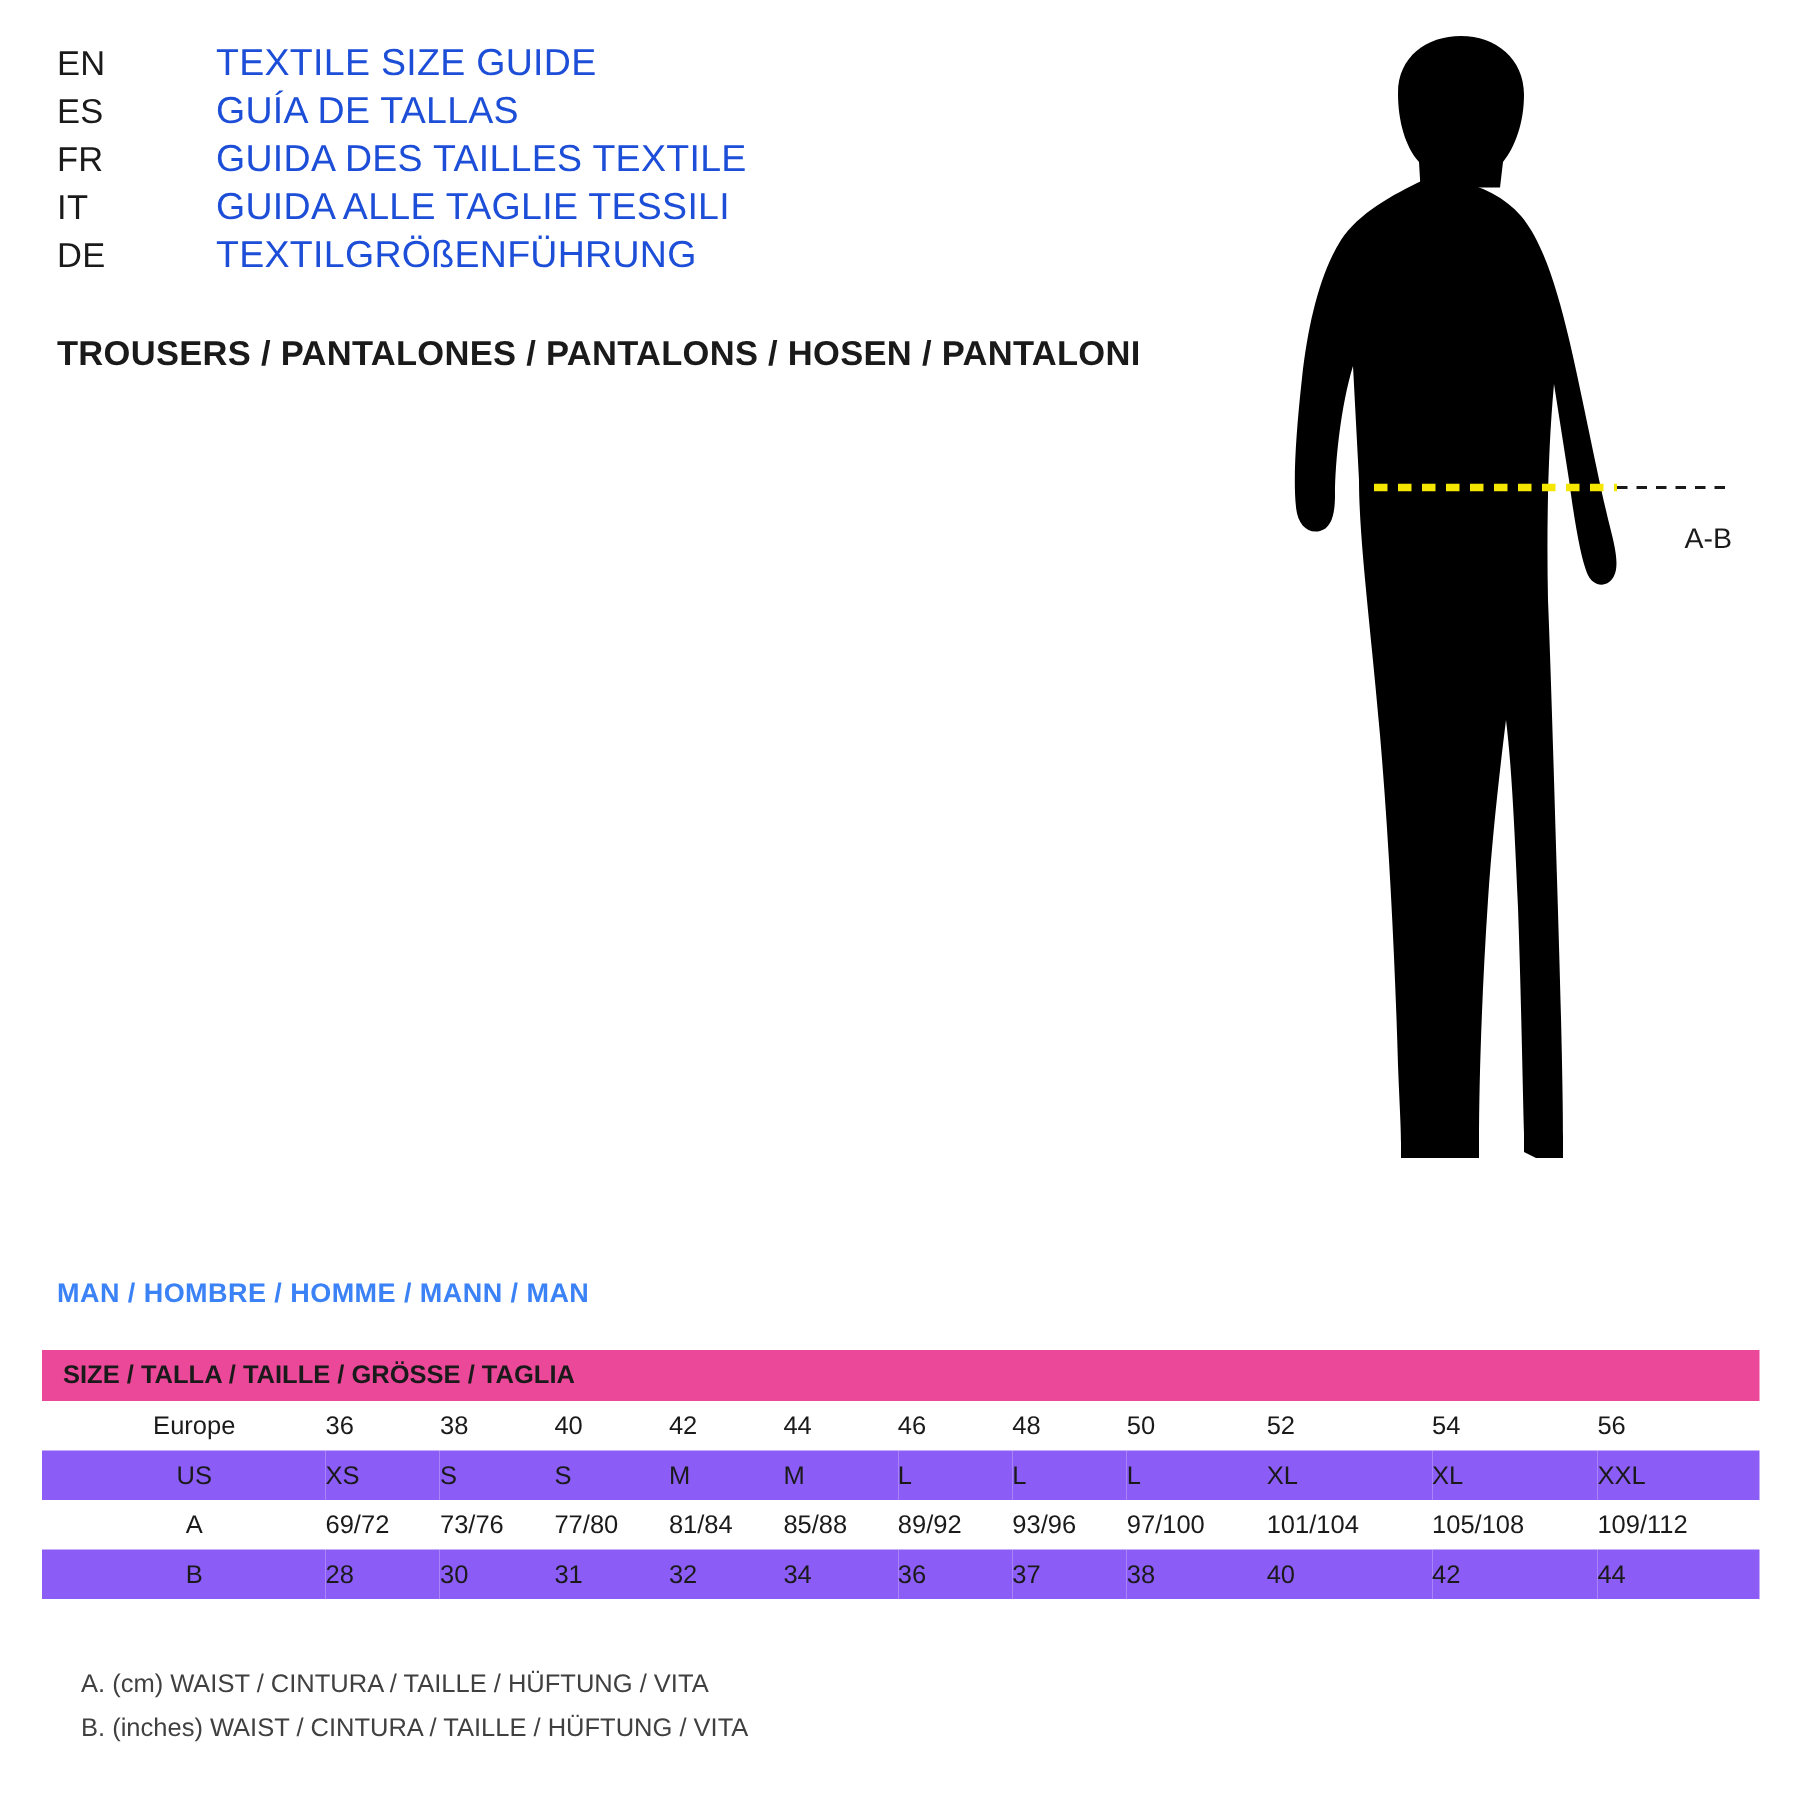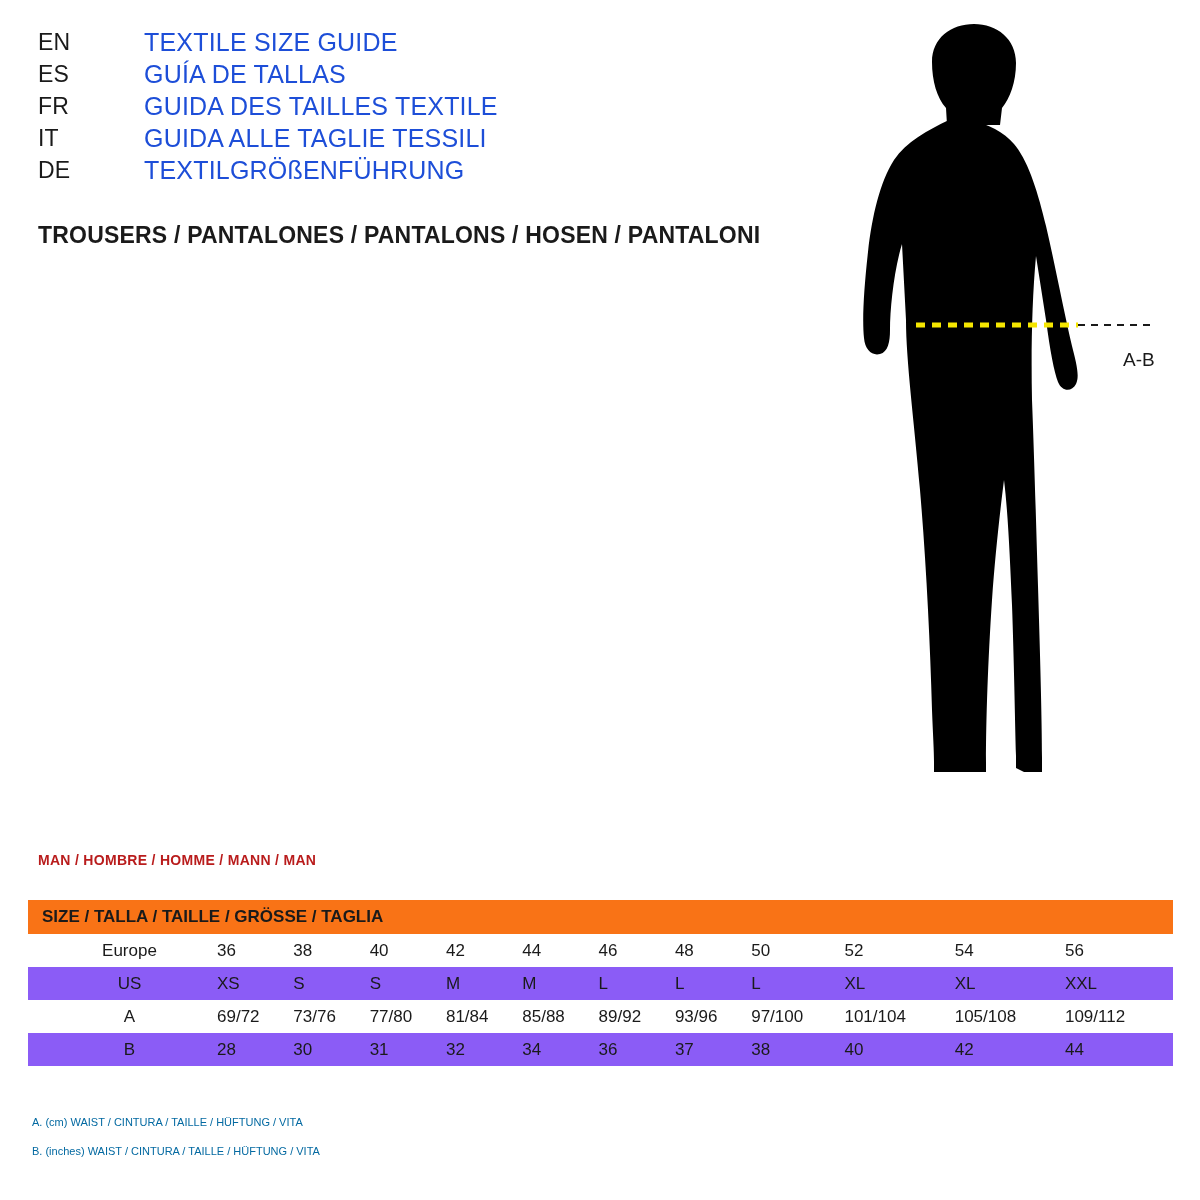--- a/index.html
+++ b/index.html
@@ -71,45 +71,45 @@
     color: #1a1a1a;
     font-family: "Liberation Sans", sans-serif;
     margin-top: 16px;
   }
 
   
   .section-title {
     position: absolute;
     left: 38px;
     top: 852px;
-    font-size: 14px;
+    font-size: 18px;
     font-weight: bold;
     letter-spacing: 0.3px;
-    color: #b91c1c;
+    color: #3b82f6;
   }
 
   table.size-table {
     position: absolute;
     left: 28px;
     top: 900px;
     width: 1145px;
     border-collapse: collapse;
     font-size: 17px;
     color: #1a1a1a;
   }
   table.size-table th,
   table.size-table td {
     padding: 0;
     height: 33px;
     line-height: 33px;
     text-align: left;
     font-weight: normal;
   }
   table.size-table tr.head-row th {
-    background: #f97316;
+    background: #ec4899;
     text-align: left;
     padding-left: 14px;
     font-weight: bold;
     font-size: 17px;
     height: 34px;
     line-height: 34px;
   }
   table.size-table td.rowlabel {
     text-align: center;
     padding-left: 14px;
@@ -118,24 +118,24 @@
   table.size-table tr.shade td {
     background: #8b5cf6;
   }
   table.size-table tr.plain td {
     background: #ffffff;
   }
 
   
   .footnotes {
     position: absolute;
-    left: 32px;
+    left: 54px;
     top: 1108px;
-    font-size: 11px;
-    color: #0369a1;
+    font-size: 17px;
+    color: #404040;
   }
   .footnotes div {
     height: 29px;
     line-height: 29px;
     white-space: nowrap;
   }
 </style>
 </head>
 <body>
 

